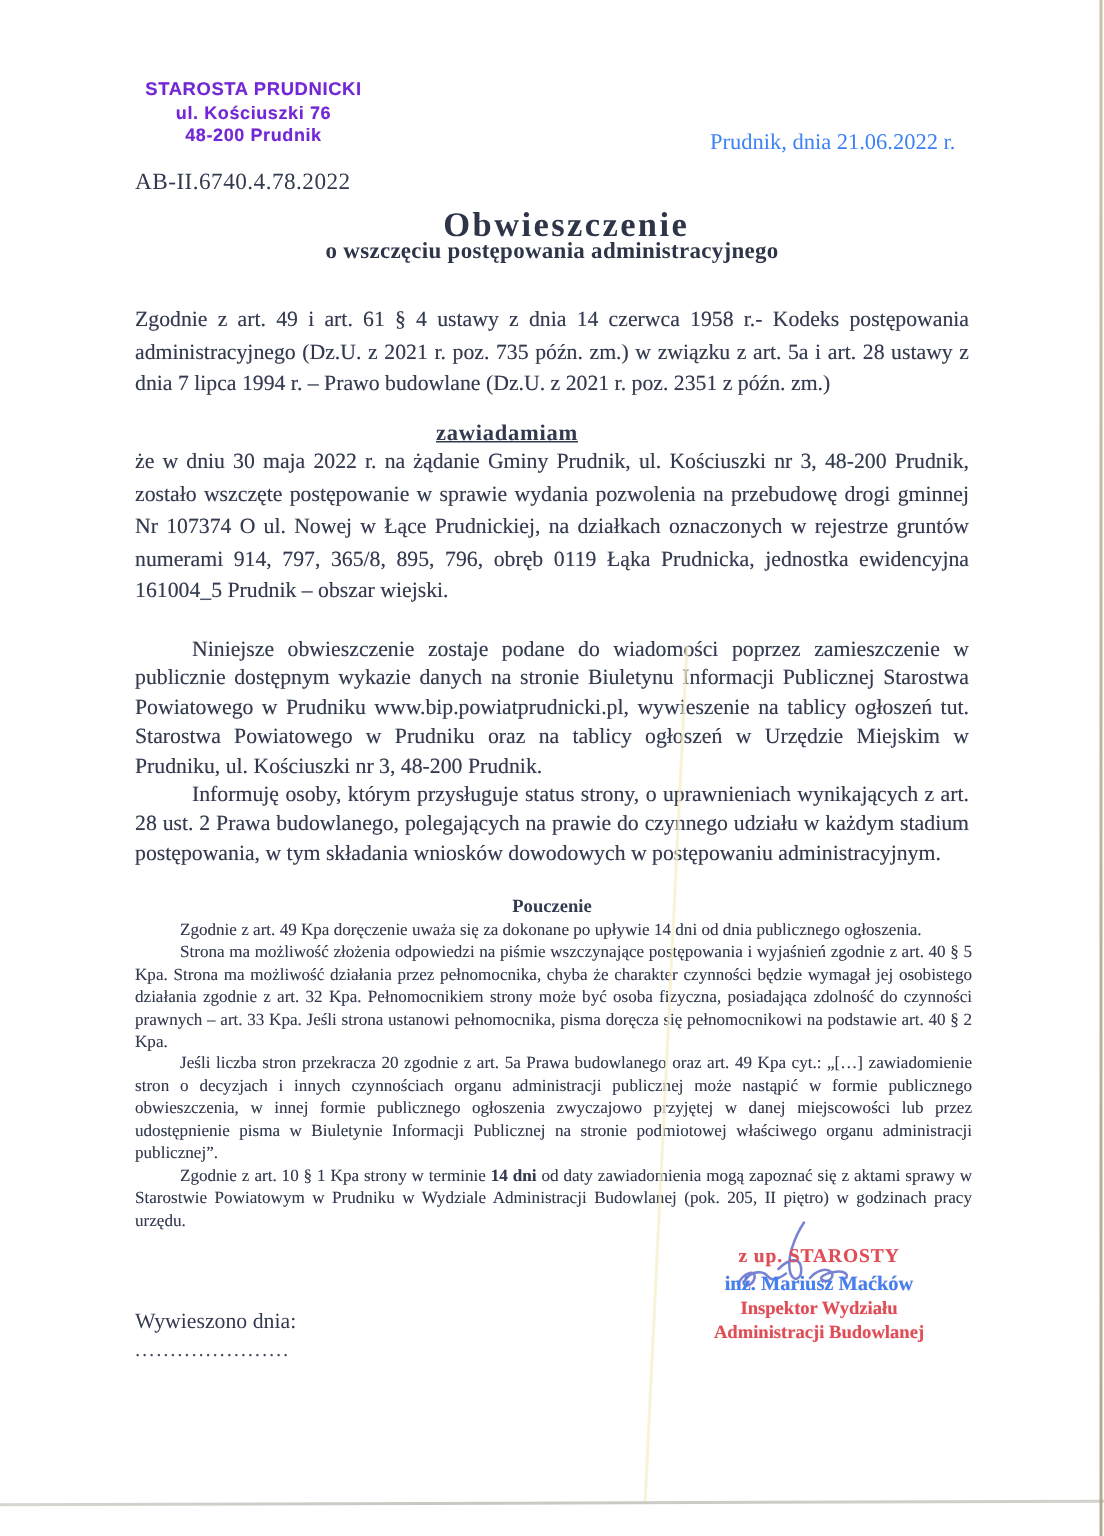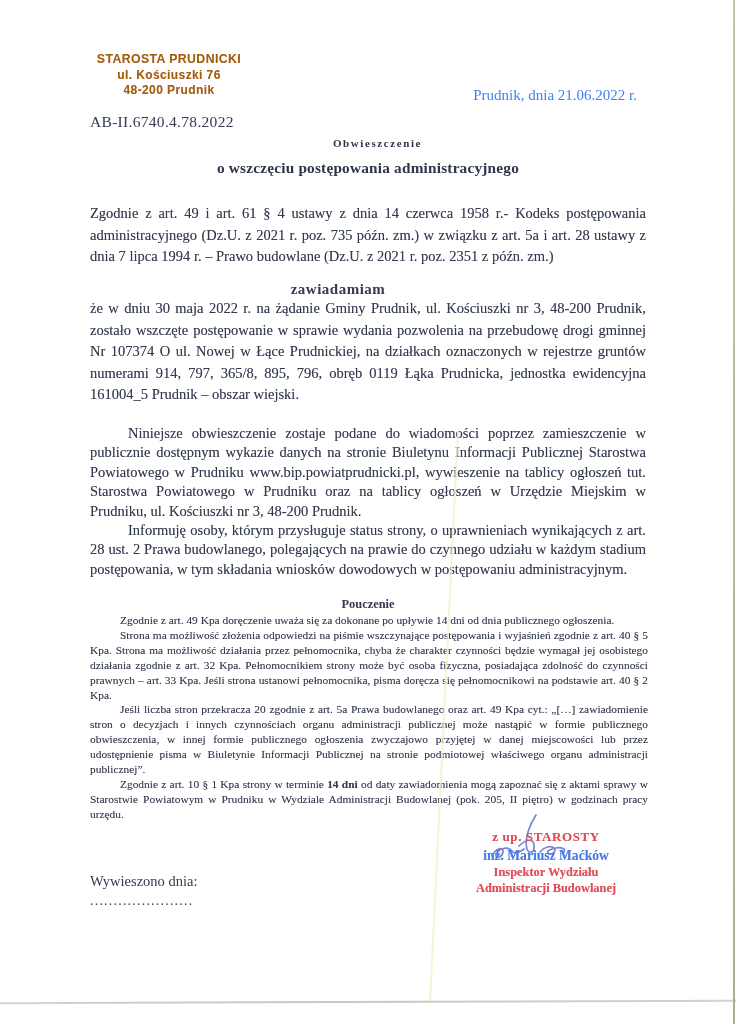--- a/index.html
+++ b/index.html
@@ -10,60 +10,60 @@
     color:#333a4f;
     -webkit-font-smoothing:antialiased;
   }
   .page *{box-sizing:border-box;}
 
   
   .letterhead{
     position:absolute;left:84px;top:52px;width:170px;
     text-align:center;
     font-family:"Liberation Sans", sans-serif;
-    color:#a16207;
+    color:#6d28d9;
     font-weight:bold;
     font-size:12px;line-height:15.5px;letter-spacing:.4px;
     text-shadow:0 0 .6px rgba(222,95,151,.55);
   }
   .letterhead .lh-name{font-size:12.3px;}
 
   .date-line{
     position:absolute;top:87px;right:99px;
     font-size:15px;color:#3b82f6;
   }
   .case-number{
     position:absolute;left:90px;top:113px;
     font-size:15.5px;letter-spacing:.3px;
   }
 
   .doc-title{
     position:absolute;left:0;top:137px;width:736px;
-    text-align:center;font-weight:bold;font-size:11px;letter-spacing:1.6px;
+    text-align:center;font-weight:bold;font-size:23px;letter-spacing:1.6px;
     color:#2e3549;
     padding-left:19px;
   }
   .doc-subtitle{
     position:absolute;left:0;top:159px;width:736px;
     text-align:center;font-weight:bold;font-size:15.3px;letter-spacing:.2px;
     color:#2e3549;
   }
 
   .body-text{
     font-size:14.5px;
     text-align:justify;
     text-shadow:0 0 .5px rgba(51,58,79,.45);
   }
   .intro{
     position:absolute;left:90px;top:203px;width:556px;
     line-height:21.5px;
   }
   .notify-heading{
     position:absolute;left:0;top:281px;width:676px;
-    text-align:center;font-weight:bold;font-size:15px;letter-spacing:.5px;
+    text-align:center;font-weight:bold;font-size:15px;letter-spacing:.5px;text-decoration:underline;
   }
   .par1{
     position:absolute;left:90px;top:298px;width:556px;
     line-height:21.6px;
   }
   .block2{
     position:absolute;left:90px;top:424px;width:556px;
     line-height:19.4px;
   }
   .block2 p{margin:0;text-indent:38px;}

